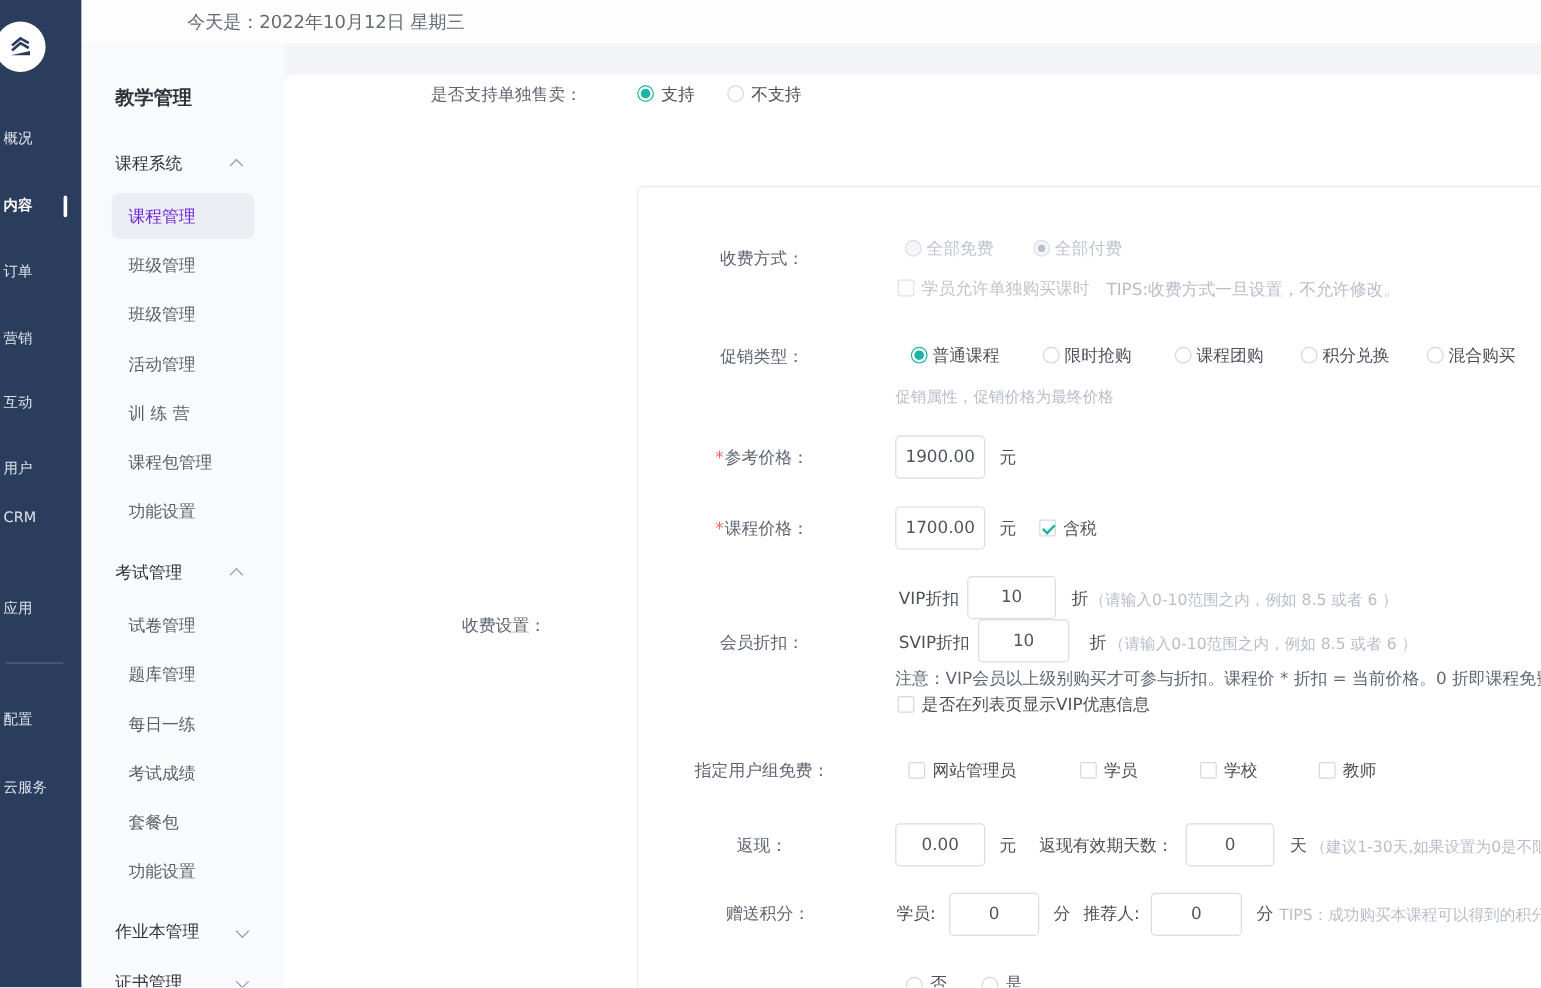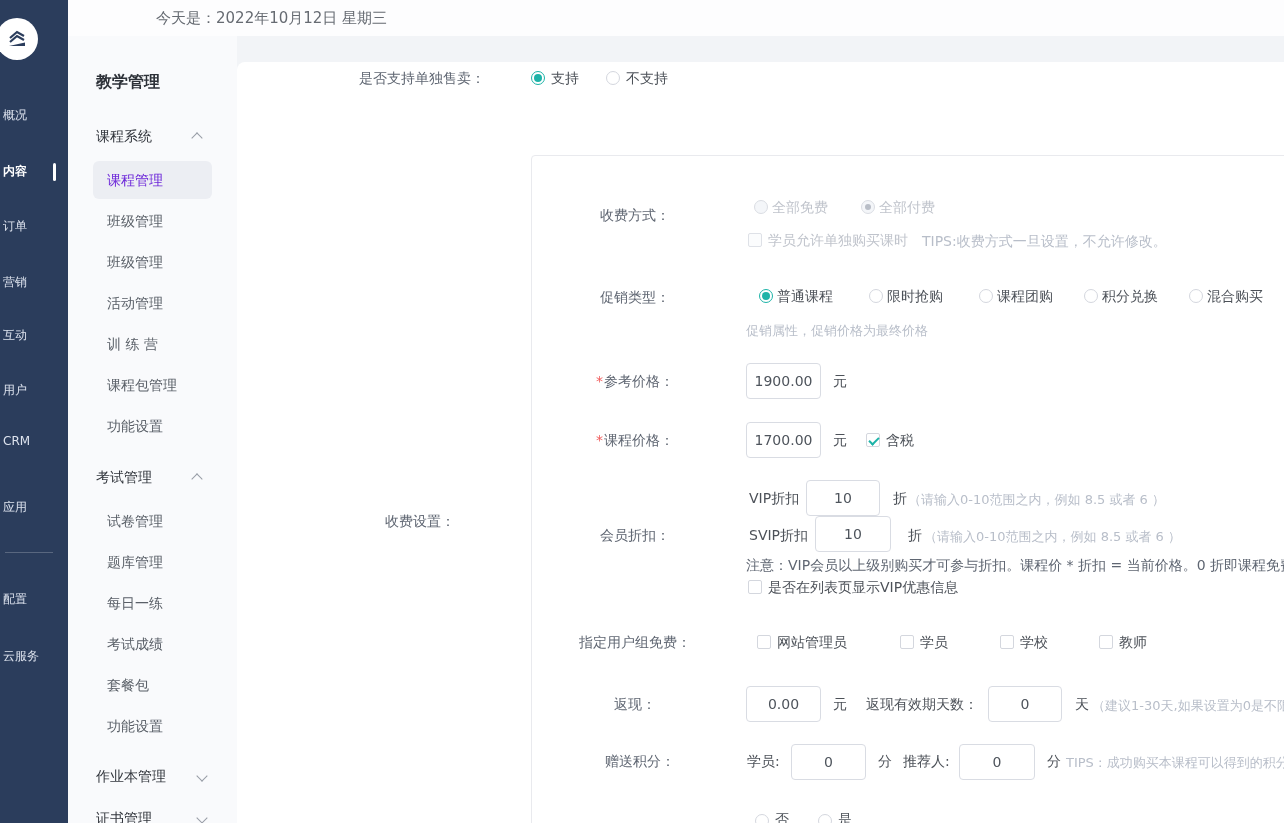--- a/index.html
+++ b/index.html
@@ -66,21 +66,21 @@
         <polygon points="4,19 20,15.5 20,19" fill="#2b3d5c"></polygon>
       </svg>
     </div>
     <div class="rail-item" style="top:107px">概况</div>
     <div class="rail-item active" style="top:163px">内容</div>
     <div class="rail-bar"></div>
     <div class="rail-item" style="top:218px">订单</div>
     <div class="rail-item" style="top:274px">营销</div>
     <div class="rail-item" style="top:327px">互动</div>
     <div class="rail-item" style="top:382px">用户</div>
-    <div class="rail-item" style="top:434px">CRM</div>
+    <div class="rail-item" style="top:424px">CRM</div>
     <div class="rail-item" style="top:499px">应用</div>
     <div class="rail-div"></div>
     <div class="rail-item" style="top:591px">配置</div>
     <div class="rail-item" style="top:648px">云服务</div>
   </div>
 
   <div class="topbar">
     <div class="date">今天是：2022年10月12日 星期三</div>
   </div>
 

